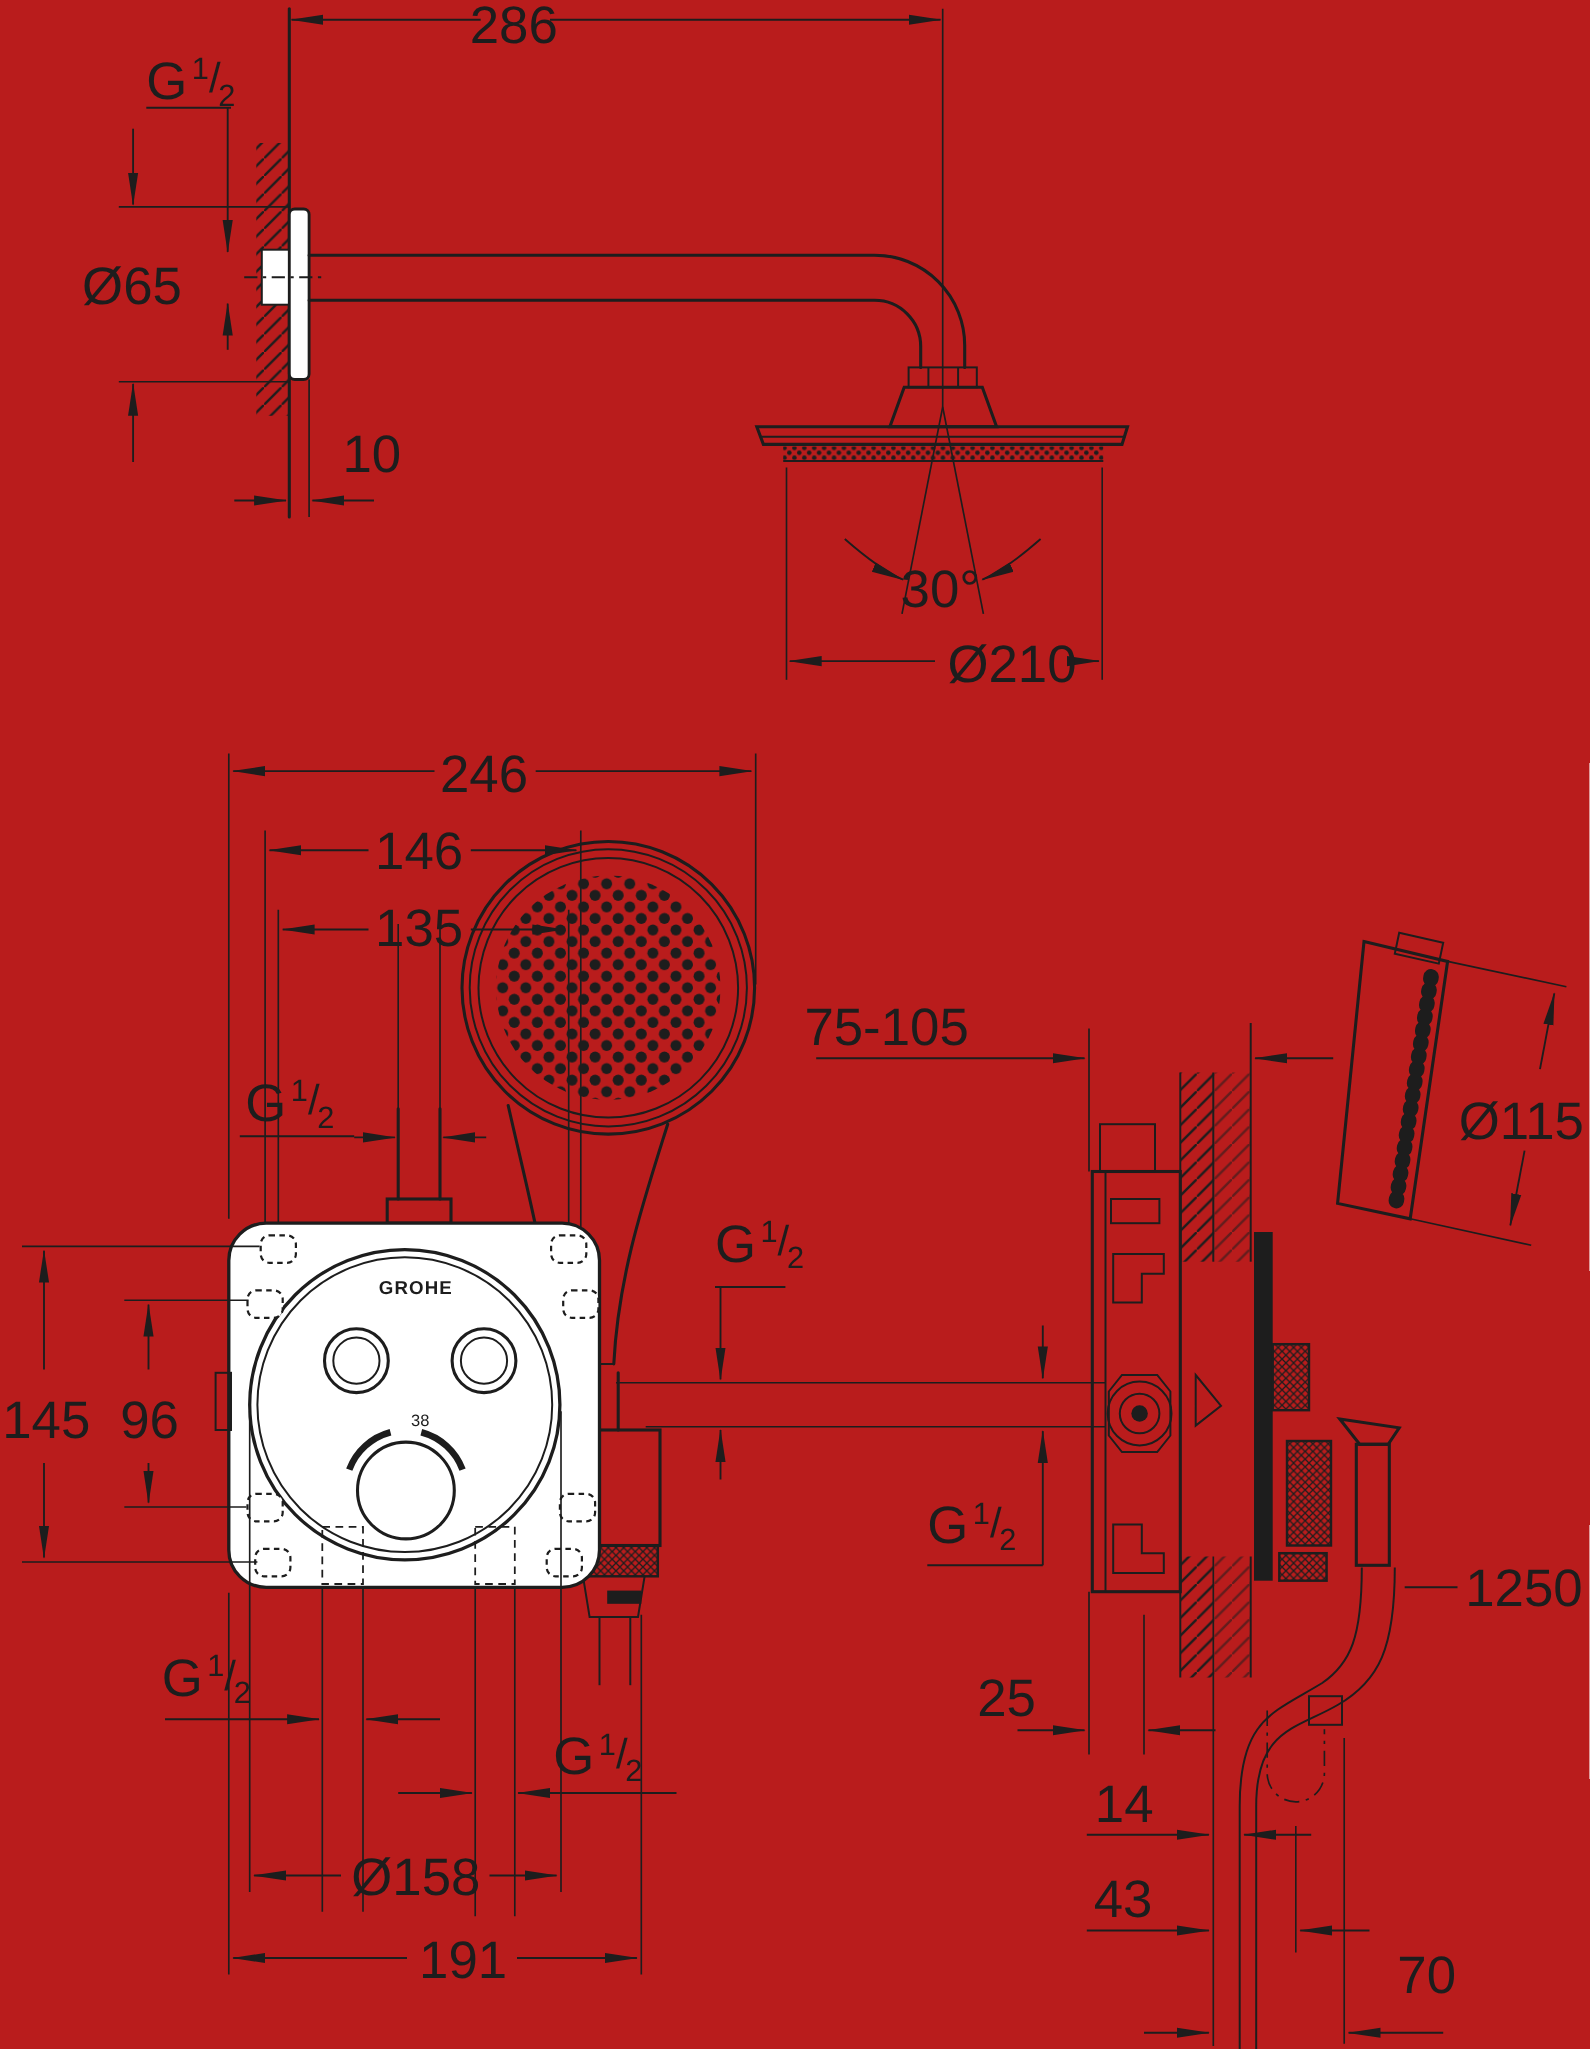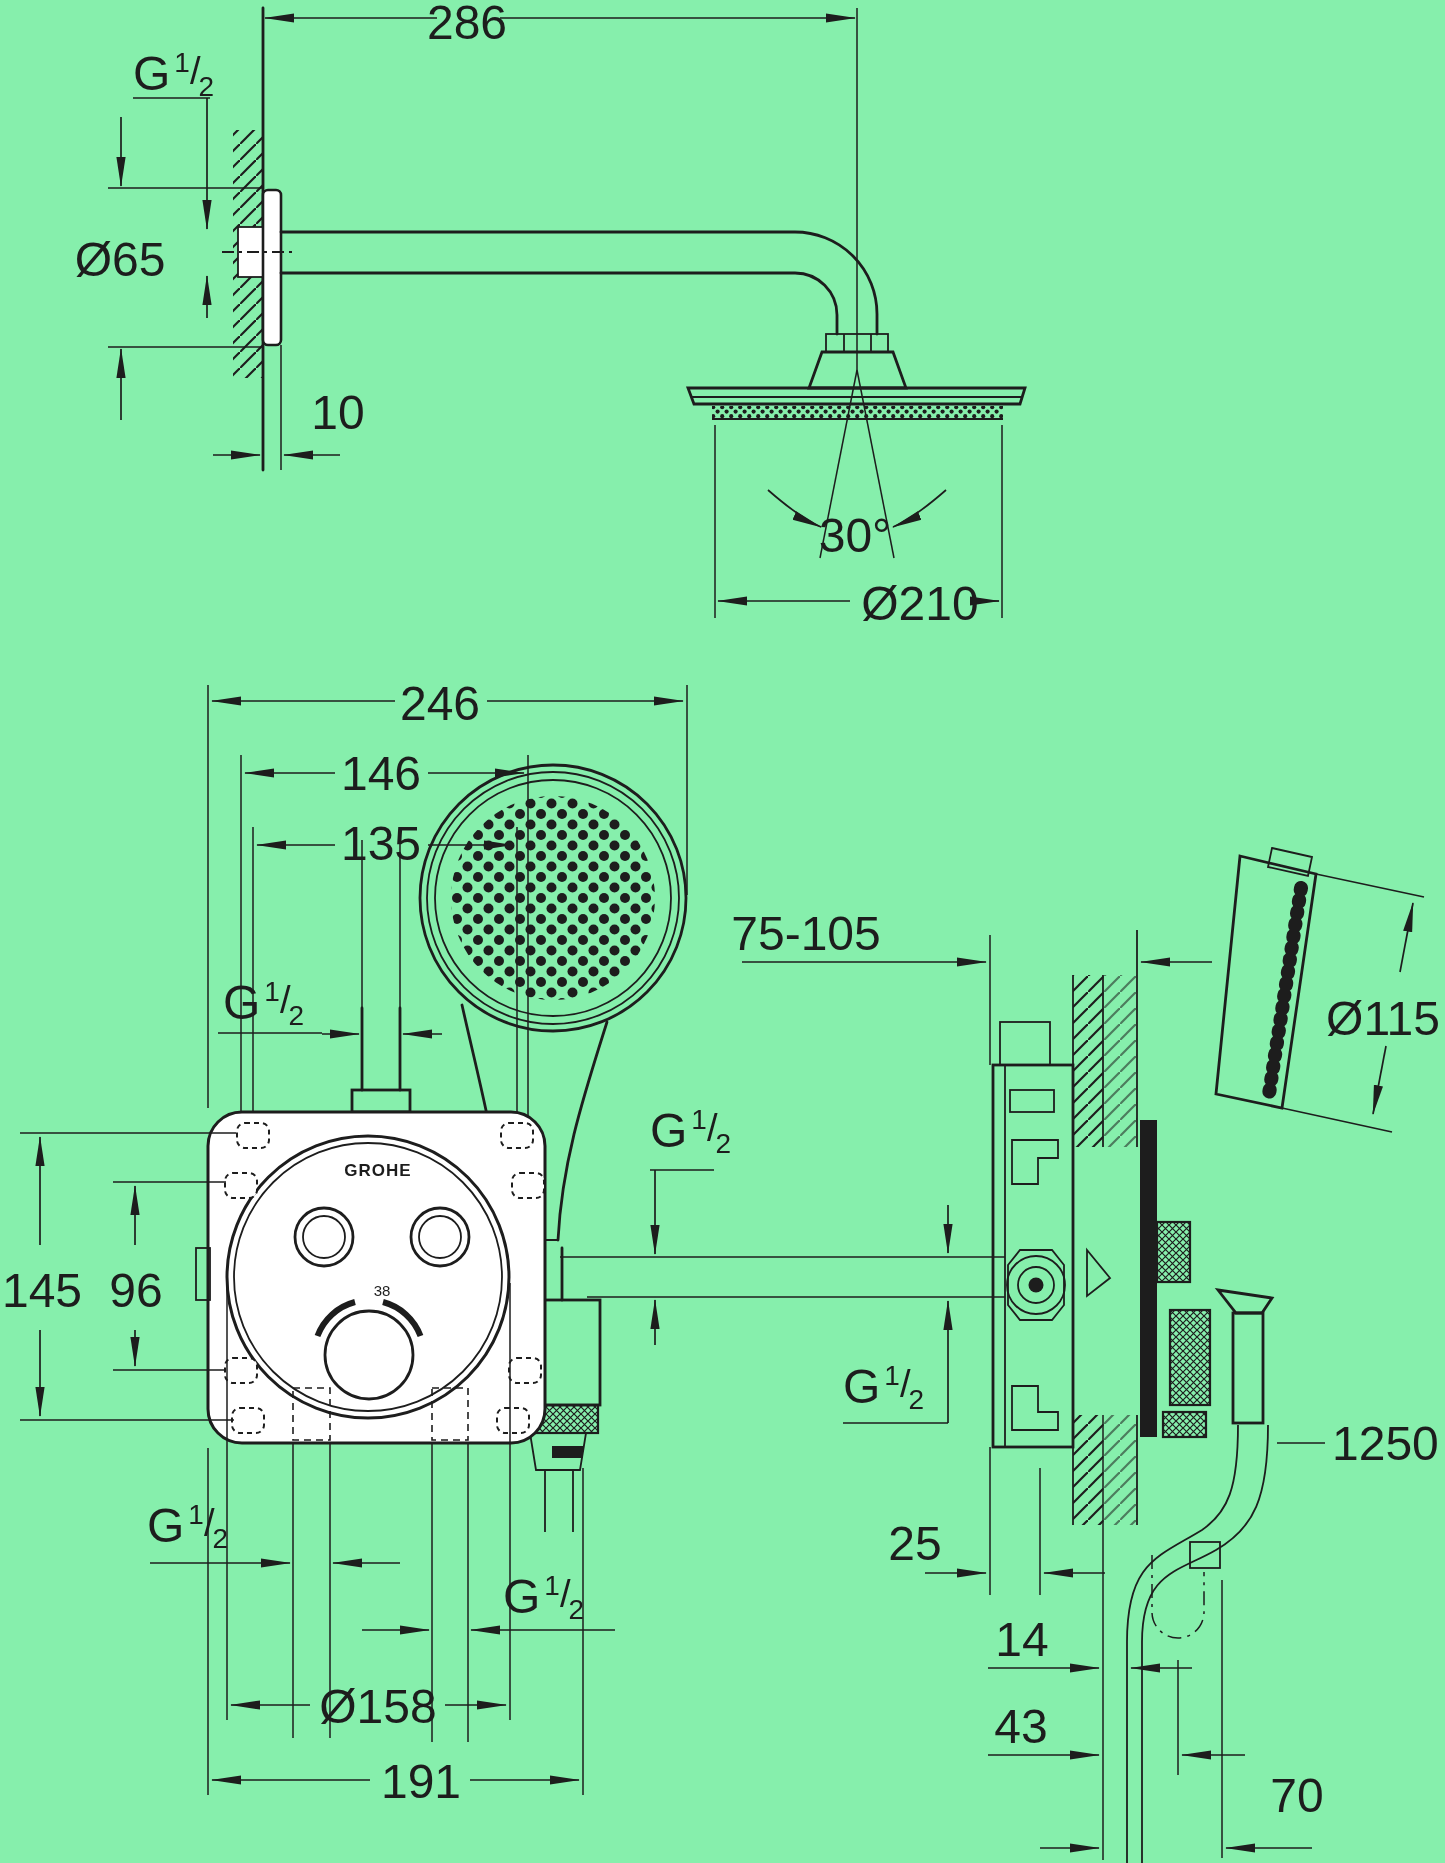--- a/index.html
+++ b/index.html
@@ -1,16 +1,16 @@
 <!DOCTYPE html>
 <html><head>
 <meta charset="utf-8">
 <style>
   html,body{margin:0;padding:0;background:#fff;}
-  .stage{width:1445px;height:1863px;position:relative;background:#86efac;}
+  .stage{width:1445px;height:1863px;position:relative;background:#b91c1c;}
   svg{display:block;font-family:"Liberation Sans",sans-serif;}
   .ln{stroke:#1d1d1d;fill:none;stroke-width:2.8;stroke-linecap:round;}
   .ln2{stroke:#1d1d1d;fill:none;stroke-width:1.8;}
   .dim{stroke:#1d1d1d;fill:none;stroke-width:1.7;}
   .ext{stroke:#1d1d1d;fill:none;stroke-width:1.5;}
   .txt{fill:#1d1d1d;font-size:48px;}
   .small{fill:#1d1d1d;font-size:15px;}
   .brand{fill:#1d1d1d;font-size:17px;font-weight:bold;letter-spacing:1px;}
   .whitefill{fill:#ffffff;}
 </style>

